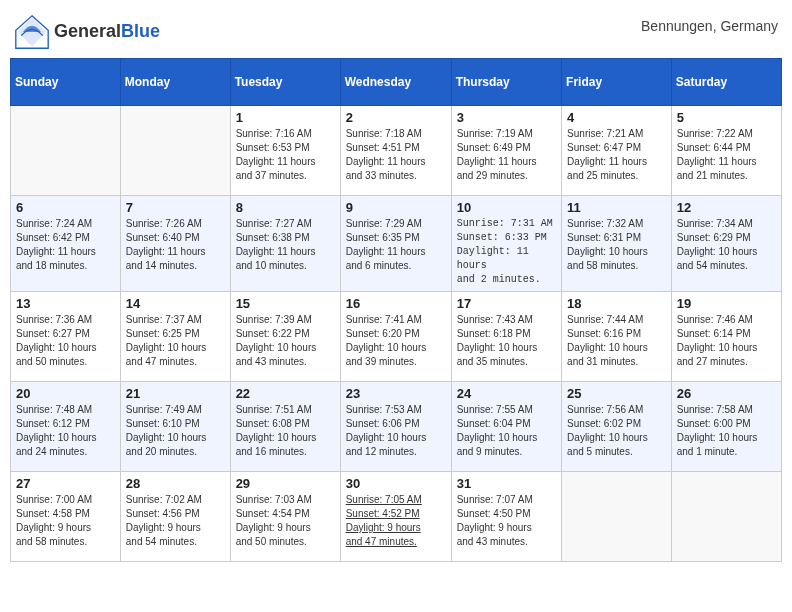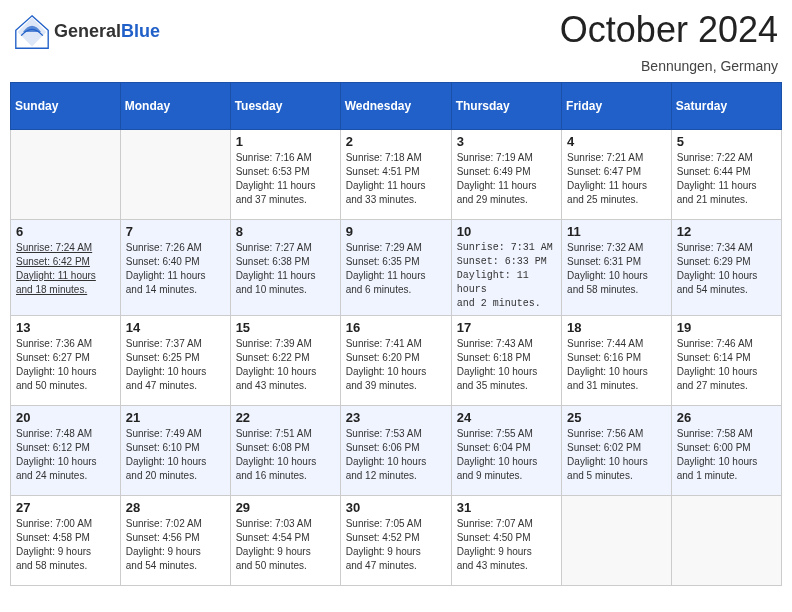--- a/index.html
+++ b/index.html
@@ -96,21 +96,20 @@
       <polygon points="20,4 36,20 20,36 4,20" fill="#2060c8" opacity="0.15"></polygon>
       <polygon points="20,2 38,18 38,38 20,38 2,38 2,18" fill="none" stroke="#2060c8" stroke-width="1.5"></polygon>
       <path d="M10,20 Q20,6 30,20" fill="#2060c8" opacity="0.7"></path>
       <path d="M8,24 Q20,10 32,24" fill="none" stroke="#2060c8" stroke-width="1.5"></path>
     </svg>
     <div class="logo-text">
       <div><span class="general">General</span><span class="blue">Blue</span></div>
     </div>
   </div>
   <div class="title-block">
-    <div class="month-title">October 2024</div>
     <div class="subtitle">Bennungen, Germany</div>
   </div>
 </div>
 
 <table class="calendar">
   <thead>
     <tr>
     <th>Sunday</th>
         <th>Monday</th>
         <th>Tuesday</th>
@@ -156,21 +155,21 @@
           <div class="day-number">5</div>
           <div class="day-info" style="white-space: pre-line;">Sunrise: 7:22 AM
 Sunset: 6:44 PM
 Daylight: 11 hours
 and 21 minutes.</div>
         </td>
       </tr>
       <tr class="row-stripe">
         <td>
           <div class="day-number">6</div>
-          <div class="day-info" style="white-space: pre-line; text-decoration: underline;">Sunrise: 7:24 AM
+          <div class="day-info" style="white-space: pre-line;">Sunrise: 7:24 AM
 Sunset: 6:42 PM
 Daylight: 11 hours
 and 18 minutes.</div>
         </td>
         <td>
           <div class="day-number">7</div>
           <div class="day-info" style="white-space: pre-line;">Sunrise: 7:26 AM
 Sunset: 6:40 PM
 Daylight: 11 hours
 and 14 minutes.</div>
@@ -330,21 +329,21 @@
         </td>
         <td>
           <div class="day-number">29</div>
           <div class="day-info" style="white-space: pre-line;">Sunrise: 7:03 AM
 Sunset: 4:54 PM
 Daylight: 9 hours
 and 50 minutes.</div>
         </td>
         <td>
           <div class="day-number">30</div>
-          <div class="day-info" style="white-space: pre-line;">Sunrise: 7:05 AM
+          <div class="day-info" style="white-space: pre-line; text-decoration: underline;">Sunrise: 7:05 AM
 Sunset: 4:52 PM
 Daylight: 9 hours
 and 47 minutes.</div>
         </td>
         <td>
           <div class="day-number">31</div>
           <div class="day-info" style="white-space: pre-line;">Sunrise: 7:07 AM
 Sunset: 4:50 PM
 Daylight: 9 hours
 and 43 minutes.</div>

